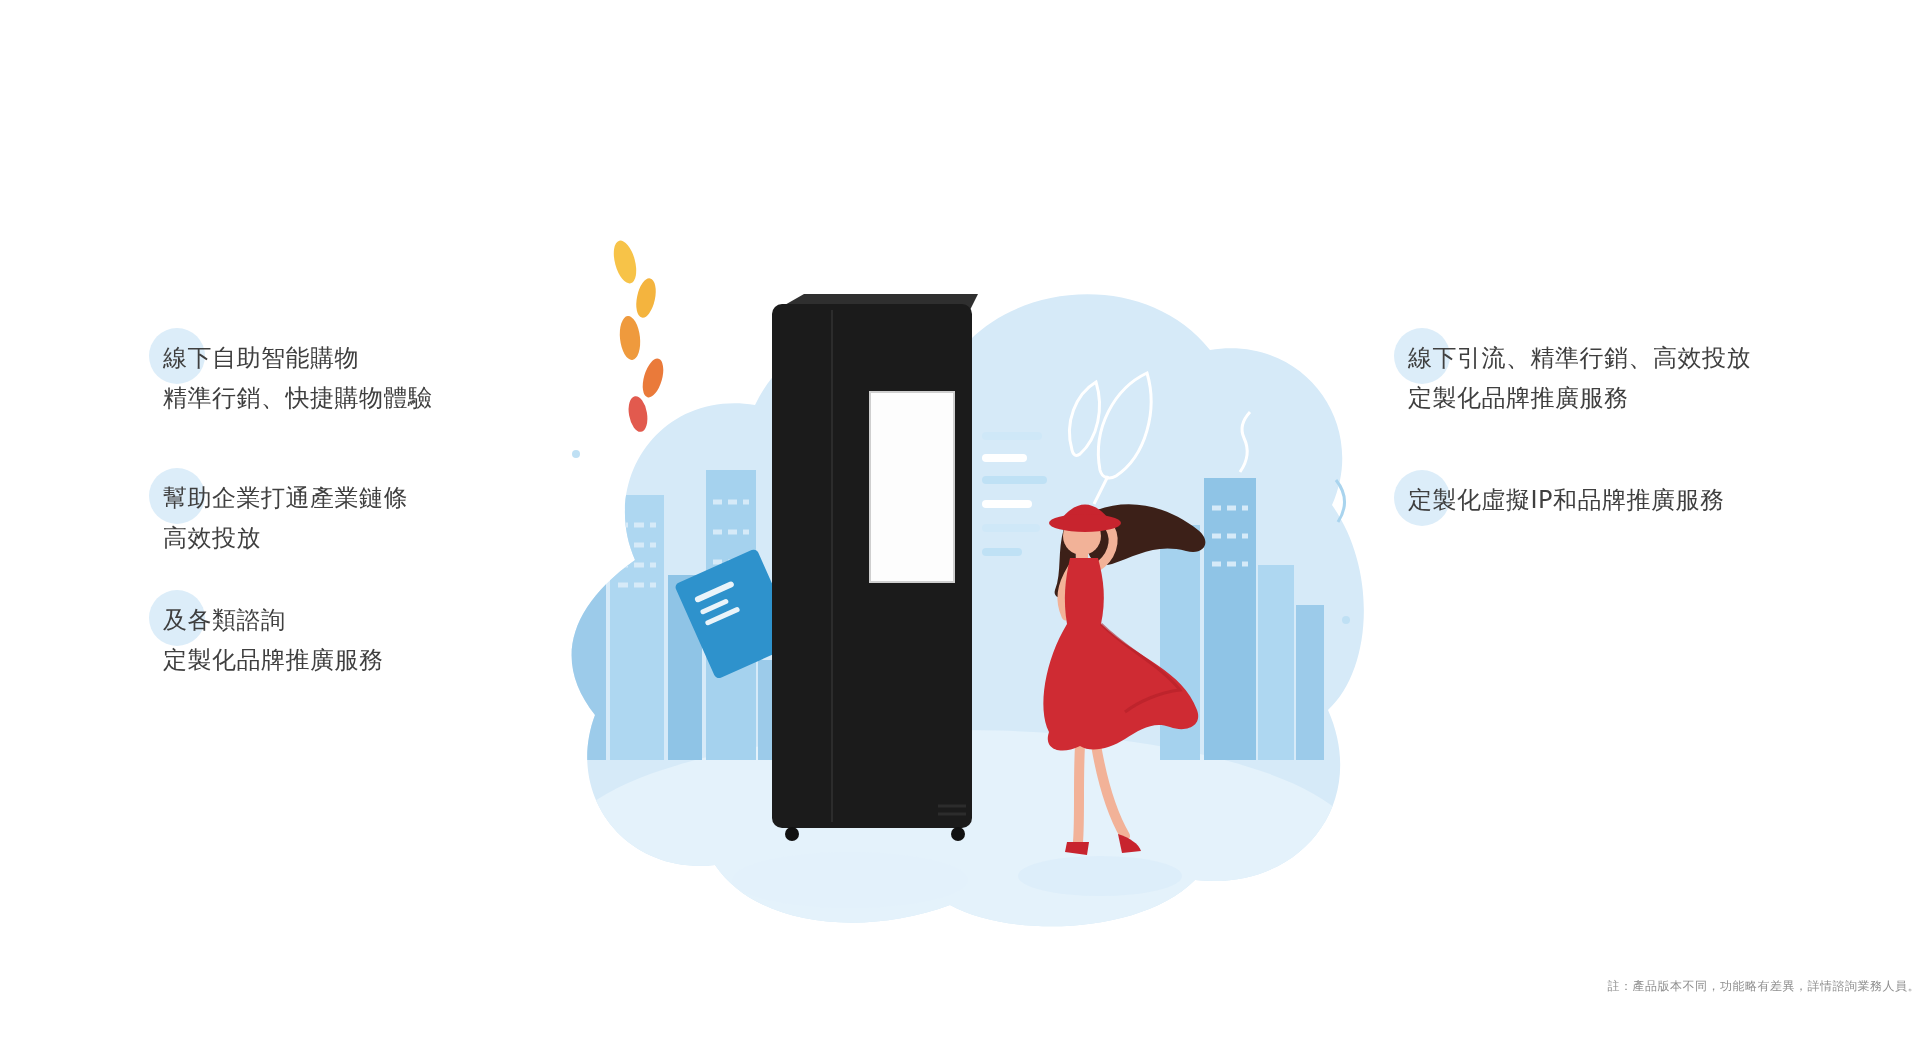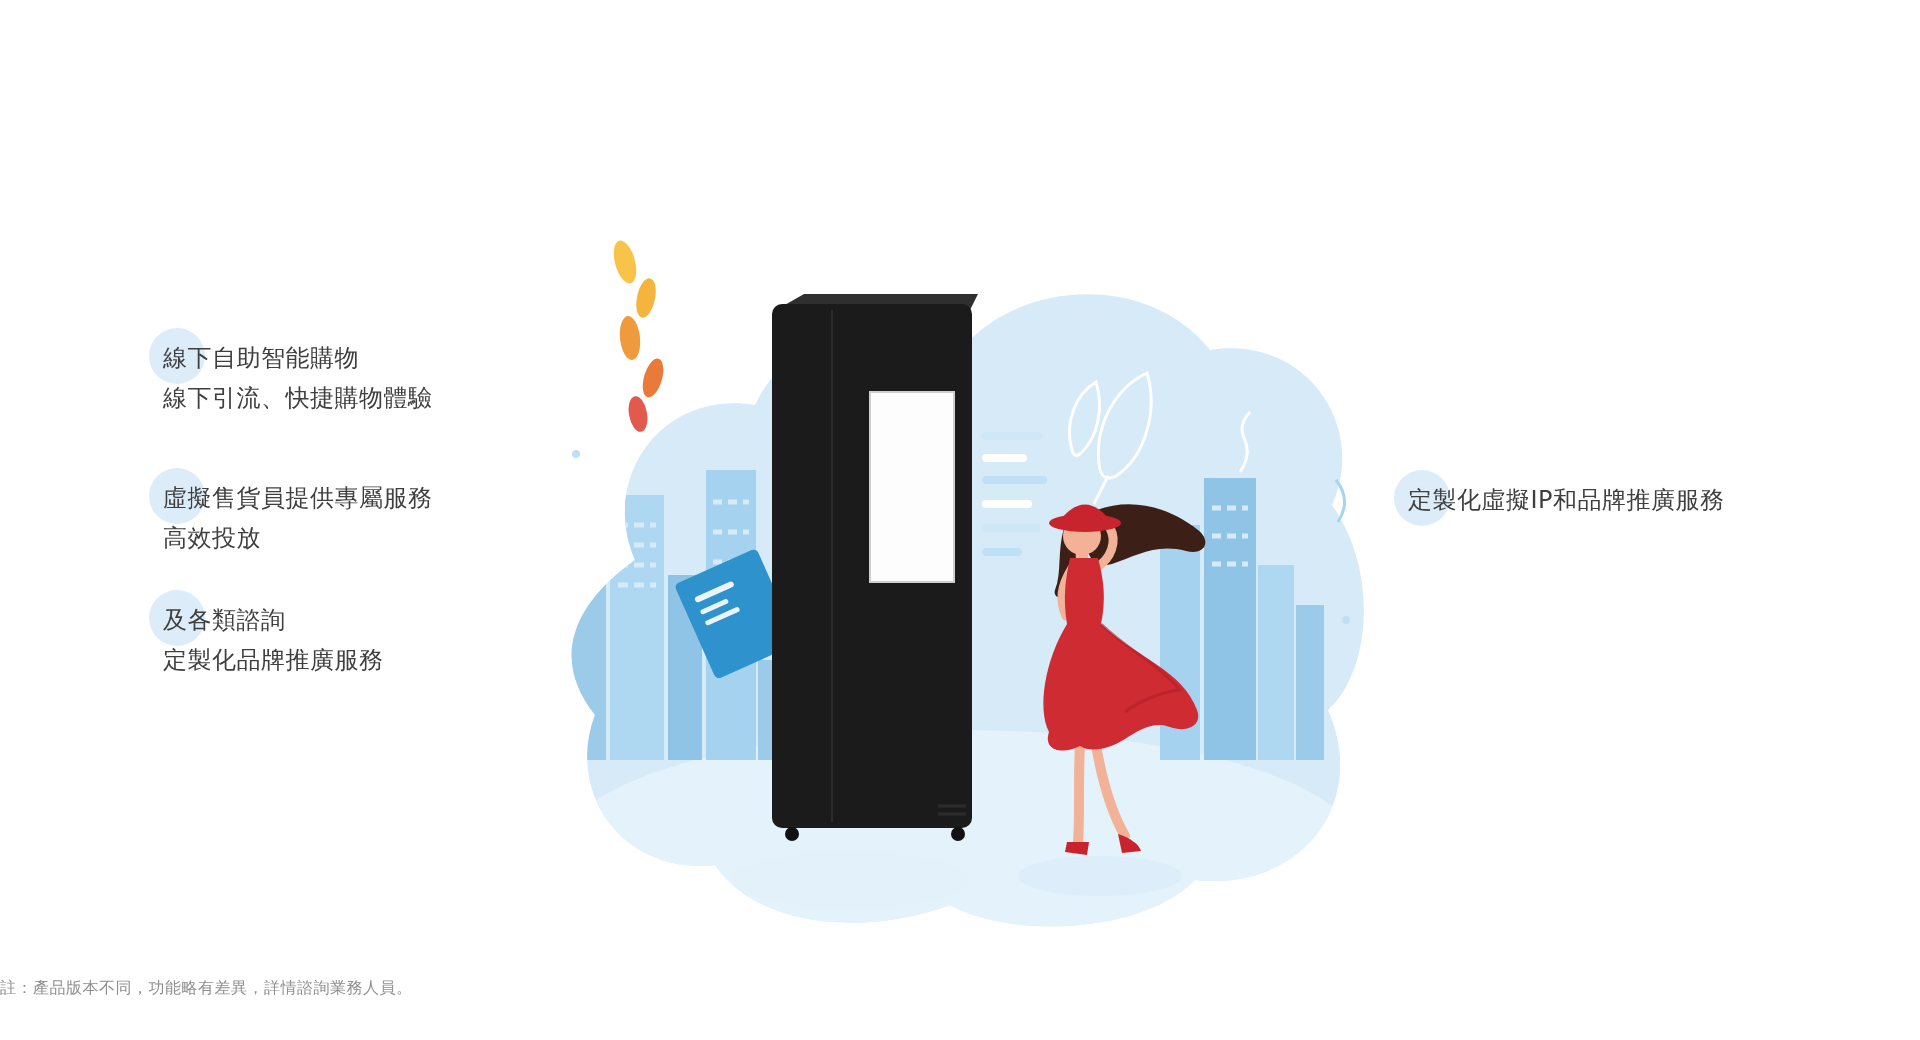--- a/index.html
+++ b/index.html
@@ -27,50 +27,55 @@
   }
   .f-l1{left:163px;top:338px;}
   .f-l2{left:163px;top:478px;}
   .f-l3{left:163px;top:600px;}
   .f-r1{left:1408px;top:338px;}
   .f-r2{left:1408px;top:480px;}
   .f-r3{left:1408px;top:600px;}
   .footnote{
     position:absolute;
     left:0;right:0;top:978px;
-    text-align:left;
-    font-size:16px;
+    text-align:right;
+    font-size:12px;
     color:#8f8f8f;
     letter-spacing:0.5px;
   }
   .illus{
     position:absolute;left:540px;top:240px;width:840px;height:700px;
   }
 </style>
 </head>
 <body>
 
 <div class="stage">
 
   <div class="feature f-l1">
     <span class="accent"></span>
     <p>線下自助智能購物</p>
-    <p>線下引流、快捷購物體驗</p>
+    <p>精準行銷、快捷購物體驗</p>
   </div>
   <div class="feature f-l2">
     <span class="accent"></span>
-    <p>虛擬售貨員提供專屬服務</p>
+    <p>幫助企業打通產業鏈條</p>
     <p>高效投放</p>
   </div>
   <div class="feature f-l3">
     <span class="accent"></span>
     <p>及各類諮詢</p>
     <p>定製化品牌推廣服務</p>
   </div>
 
+  <div class="feature f-r1">
+    <span class="accent"></span>
+    <p>線下引流、精準行銷、高效投放</p>
+    <p>定製化品牌推廣服務</p>
+  </div>
   <div class="feature f-r2">
     <span class="accent"></span>
     <p>定製化虛擬IP和品牌推廣服務</p>
   </div>
 
   <svg class="illus" viewBox="0 0 840 700" aria-hidden="true">
     <defs>
       <path id="blobPath" d="M 95 320
         C 60 240 120 150 215 165
         C 250 90 350 60 430 100

